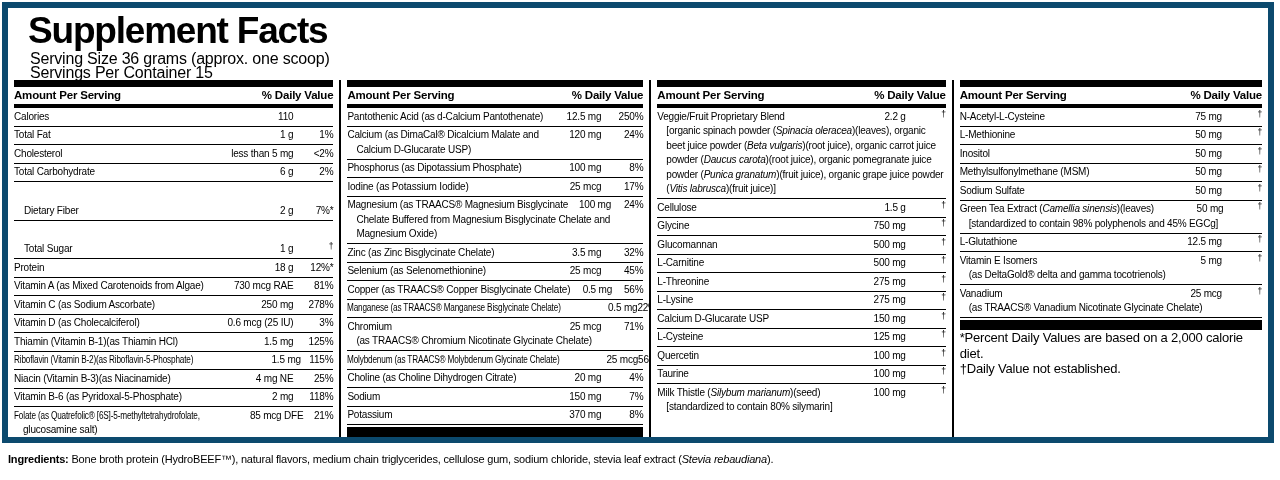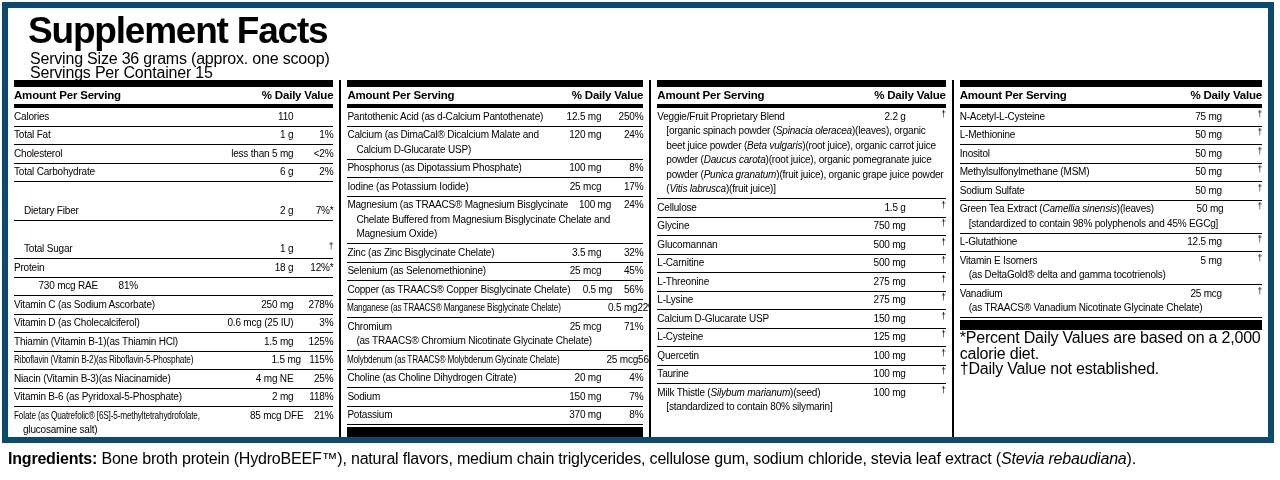--- a/index.html
+++ b/index.html
@@ -44,25 +44,25 @@
   .row.indent .name { padding-left:10px;margin-top:20px; }
   .amount { text-align:right; white-space:nowrap; }
   .dv { text-align:right; white-space:nowrap; }
   .col-1 .amount { width:84px; } .col-1 .dv { width:40px; }
   .col-2 .amount { width:56px; } .col-2 .dv { width:42px; }
   .col-3 .amount { width:78px; } .col-3 .dv { width:40px; }
   .col-4 .amount { width:72px; } .col-4 .dv { width:40px; }
   .dv.dag { font-size:8.5px; position:relative; top:-3px; }
   .desc { font-size:10px; line-height:14.5px; padding-left:9px; letter-spacing:-0.2px; }
   .endbar { height:10px; background:#000; margin-top:2px; }
-  .footnote { font-size:16px; line-height:15.5px; letter-spacing:-0.2px; }
+  .footnote { font-size:13px; line-height:15.5px; letter-spacing:-0.2px; }
   .footnote:first-of-type { padding-top:4px; }
   .ingredients {
     position:absolute; left:8px; top:452px; width:1264px;
-    font-size:16px; line-height:14px; letter-spacing:-0.2px;
+    font-size:11px; line-height:14px; letter-spacing:-0.2px;
   }
   .ingredients b { font-weight:bold; }
 </style>
 </head>
 <body>
 
 <div class="sheet">
   <div class="box">
     <div class="title">Supplement Facts</div>
     <div class="serving-line">Serving Size 36 grams (approx. one scoop)</div>
@@ -118,20 +118,21 @@
             </div>
             <div class="row">
               <div class="line1">
                 <span class="name">Protein</span>
                 <span class="amount">18 g</span>
                 <span class="dv">12%*</span>
               </div>
             </div>
             <div class="row">
               <div class="line1">
+                <span class="name">Vitamin A (as Mixed Carotenoids from Algae)</span>
                 <span class="amount">730 mcg RAE</span>
                 <span class="dv">81%</span>
               </div>
             </div>
             <div class="row">
               <div class="line1">
                 <span class="name">Vitamin C (as Sodium Ascorbate)</span>
                 <span class="amount">250 mg</span>
                 <span class="dv">278%</span>
               </div>

